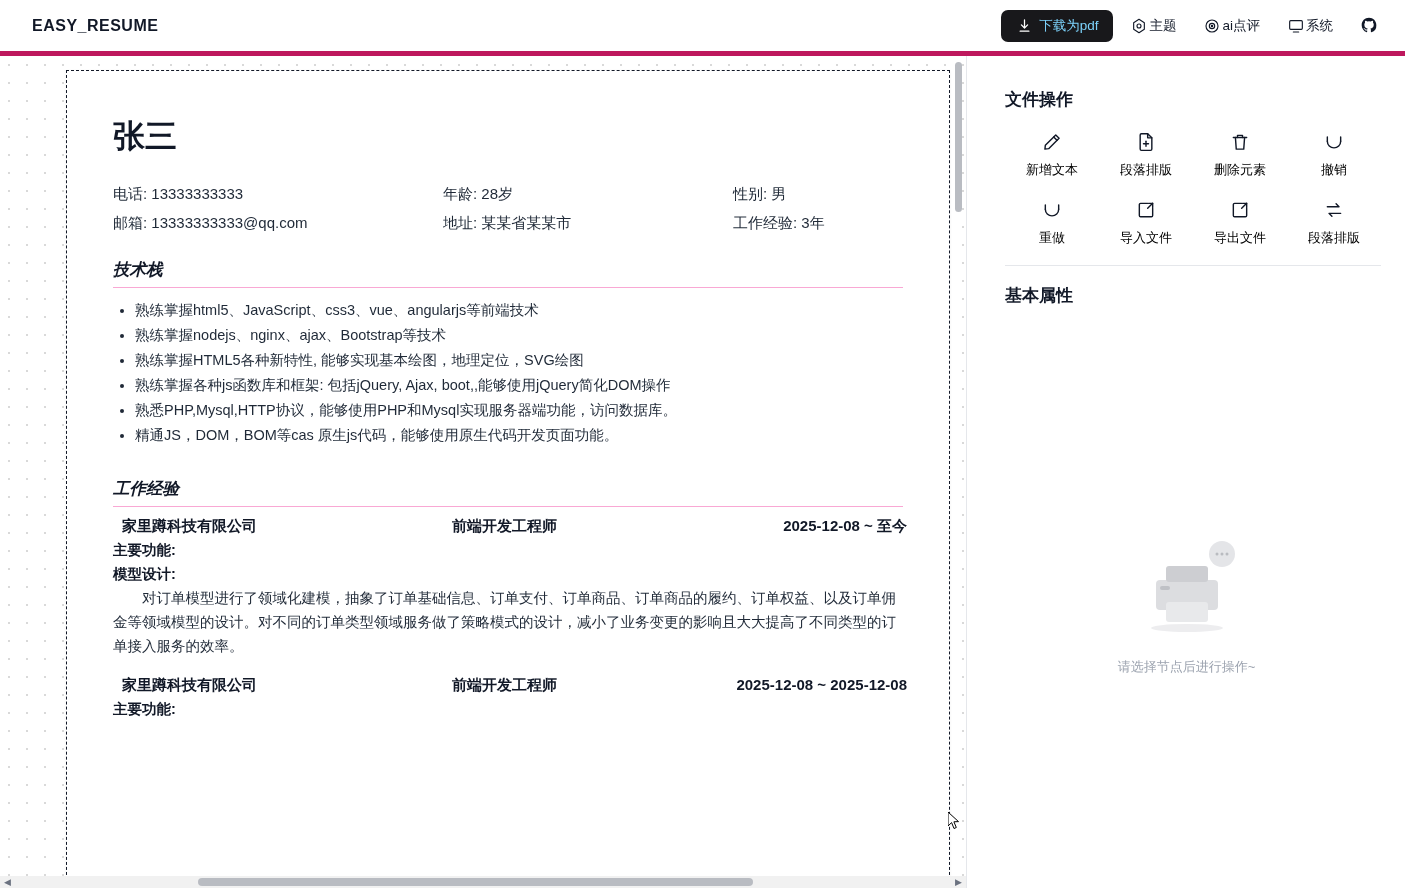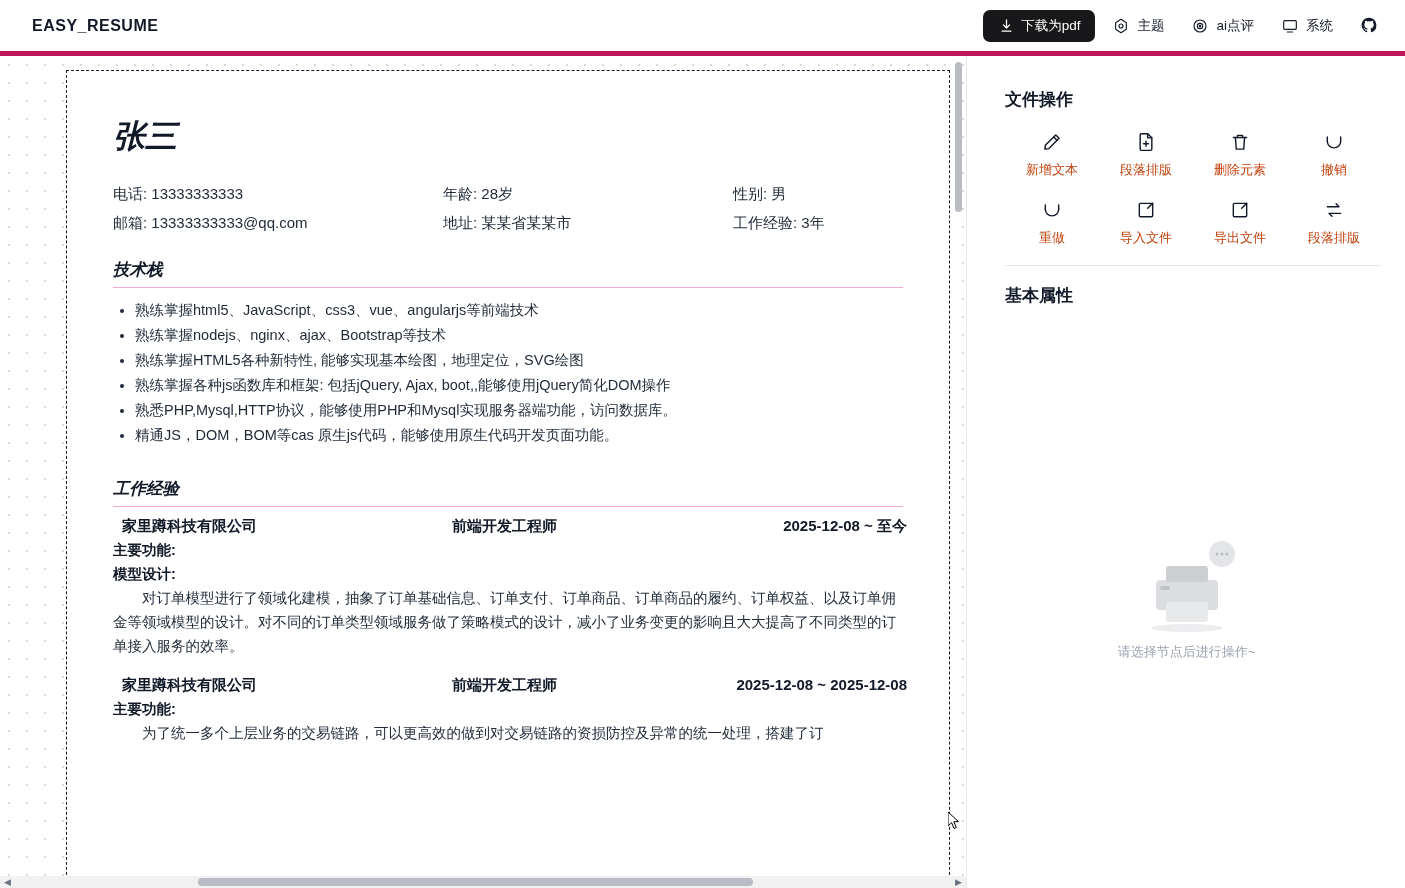--- a/index.html
+++ b/index.html
@@ -23,28 +23,28 @@
     z-index: 20;
   }
   .brand {
     font-size: 16px; font-weight: bold; letter-spacing: .5px; color: #111827;
   }
   .topbar-right {
     margin-left: auto; display: flex; align-items: center; gap: 8px;
   }
   .btn-primary {
     display: flex; align-items: center; gap: 7px;
-    background: #18181b; color: #ffffff;
+    background: #18181b; color: #7dd3fc;
     border: none; border-radius: 7px;
     height: 32px; padding: 8px 15px;
     font-size: 13.5px; font-family: "Liberation Sans", sans-serif;
     cursor: pointer;
   }
   .tb-item {
-    display: flex; align-items: center; gap: 8px;
+    display: flex; align-items: center; gap: 2px;
     height: 32px; padding: 0 10px; border-radius: 7px;
     font-size: 13.5px; color: #111827; cursor: pointer;
     background: transparent; border: none;
     font-family: "Liberation Sans", sans-serif;
   }
   .tb-icon { display: inline-flex; width: 16px; height: 16px; align-items: center; justify-content: center; }
   .tb-icon svg { display: block; }
 
   
   .canvas {
@@ -58,21 +58,21 @@
     position: absolute; left: 66px; top: 14px;
     width: 884px; height: 820px;
     background: #ffffff;
     border: 1px dashed #111827;
     box-shadow: 0 1px 3px rgba(0,0,0,.06);
     overflow: hidden;
   }
   .paper-inner { padding: 30px 46px 0 46px; }
 
   .resume-name {
-    font-size: 32px; font-weight: bold; margin: 14px 0 26px 0; color: #111827; font-style: italic;
+    font-size: 32px; font-weight: bold; margin: 14px 0 26px 0; color: #111827;
   }
   .info-grid {
     display: grid;
     grid-template-columns: 330px 290px auto;
     row-gap: 10px;
     font-size: 15px; color: #1f2937;
     margin-bottom: 26px;
   }
   .section-title {
     font-size: 16.5px; font-weight: bold; color: #111827;
@@ -119,27 +119,27 @@
     background: #ffffff; border-left: 1px solid #e5e7eb;
     padding: 22px 24px 0 38px;
   }
   .panel-title { font-size: 17px; font-weight: bold; color: #111827; margin: 10px 0 18px 0; }
   .ops-grid {
     display: grid; grid-template-columns: repeat(4, 1fr);
     row-gap: 18px; text-align: center; margin-bottom: 18px;
   }
   .op-item { cursor: pointer; }
   .op-icon { height: 26px; display: flex; align-items: center; justify-content: center; color: #111827; }
-  .op-label { font-size: 13px; color: #c2410c; margin-top: 6px; }
+  .op-label { font-size: 13px; color: #000000; margin-top: 6px; }
   .panel-divider { border-top: 1px solid #e5e7eb; margin: 10px 0 0 0; }
 
   .empty-wrap {
     position: absolute; left: 0; top: 480px; width: 439px; text-align: center;
   }
-  .empty-text { font-size: 13px; color: #9ca3af; margin-top: 3px; }
+  .empty-text { font-size: 13px; color: #9ca3af; margin-top: 18px; }
 
   .cursor {
     position: absolute; left: 948px; top: 812px; width: 12px; height: 18px; z-index: 40;
   }
 </style>
 </head>
 <body>
 
 <div id="app">
 
@@ -238,21 +238,20 @@
           <p class="job-p">对订单模型进行了领域化建模，抽象了订单基础信息、订单支付、订单商品、订单商品的履约、订单权益、以及订单佣金等领域模型的设计。对不同的订单类型领域服务做了策略模式的设计，减小了业务变更的影响且大大提高了不同类型的订单接入服务的效率。</p>
         </div>
 
         <div class="job-block">
           <div class="job-head">
             <div>家里蹲科技有限公司</div>
             <div>前端开发工程师</div>
             <div class="date">2025-12-08 ~ 2025-12-08</div>
           </div>
           <div class="job-sub">主要功能:</div>
-          <p class="job-p">为了统一多个上层业务的交易链路，可以更高效的做到对交易链路的资损防控及异常的统一处理，搭建了订</p>
         </div>
 
       </div>
     </div>
 
     <div class="v-scroll-track">
       <div class="v-scroll-thumb"></div>
     </div>
     <div class="h-scroll-track">
       <div class="h-arrow" style="left:4px">◀</div>

